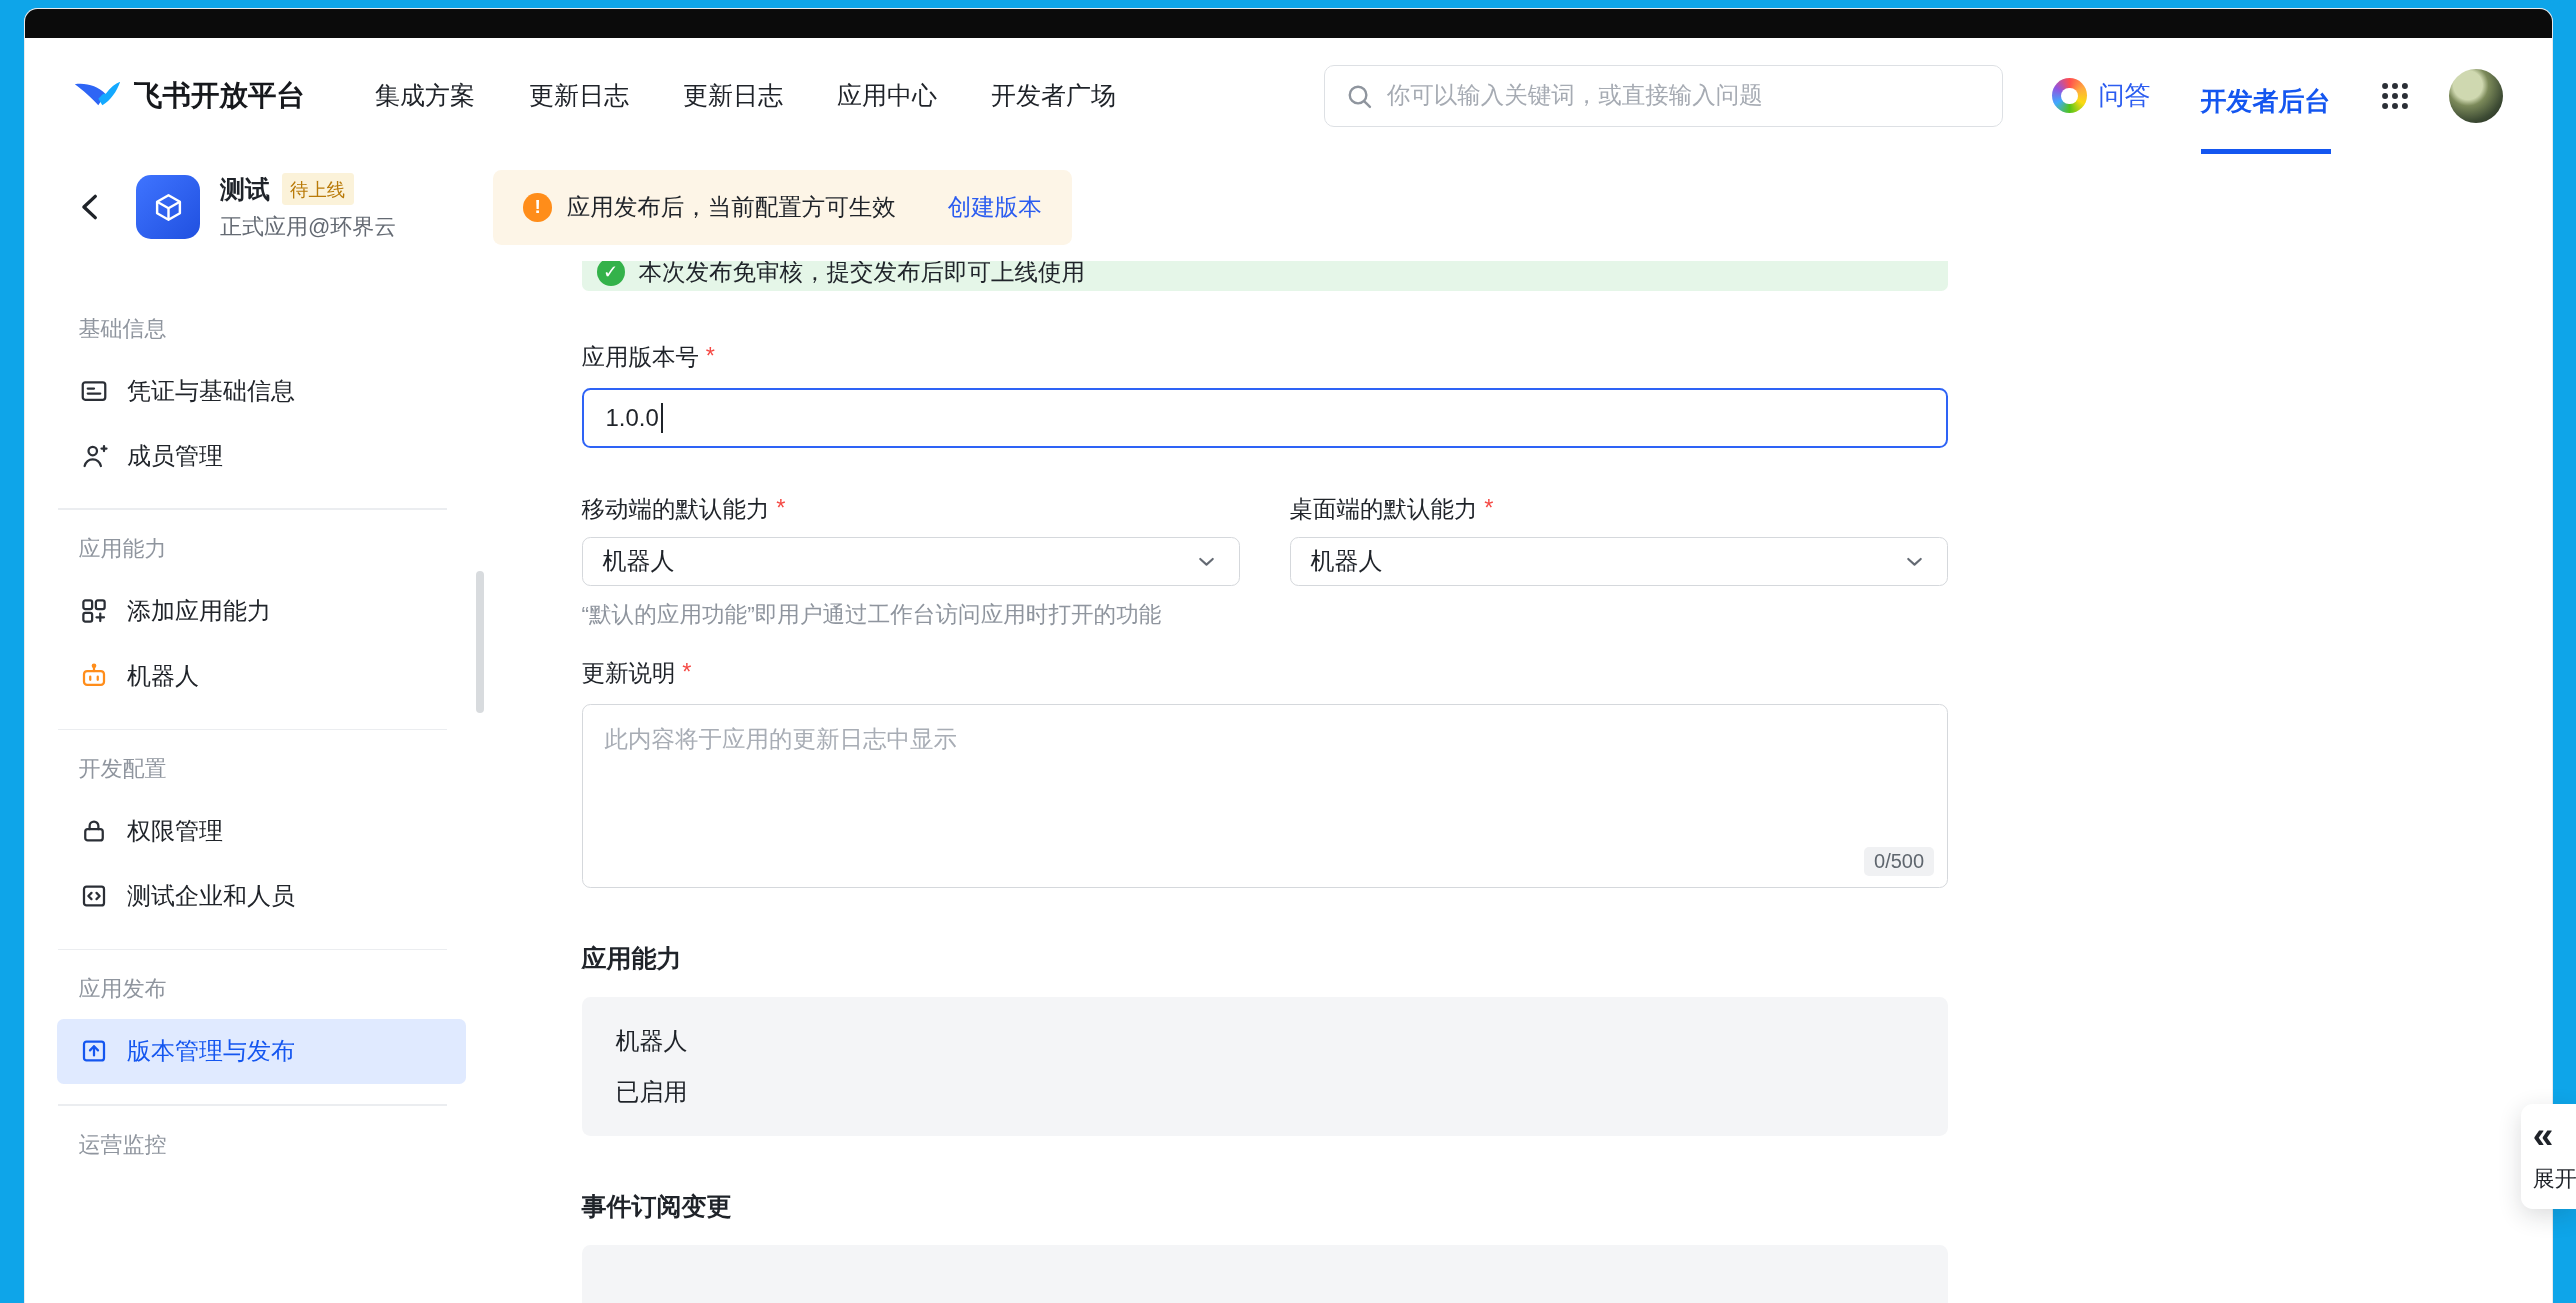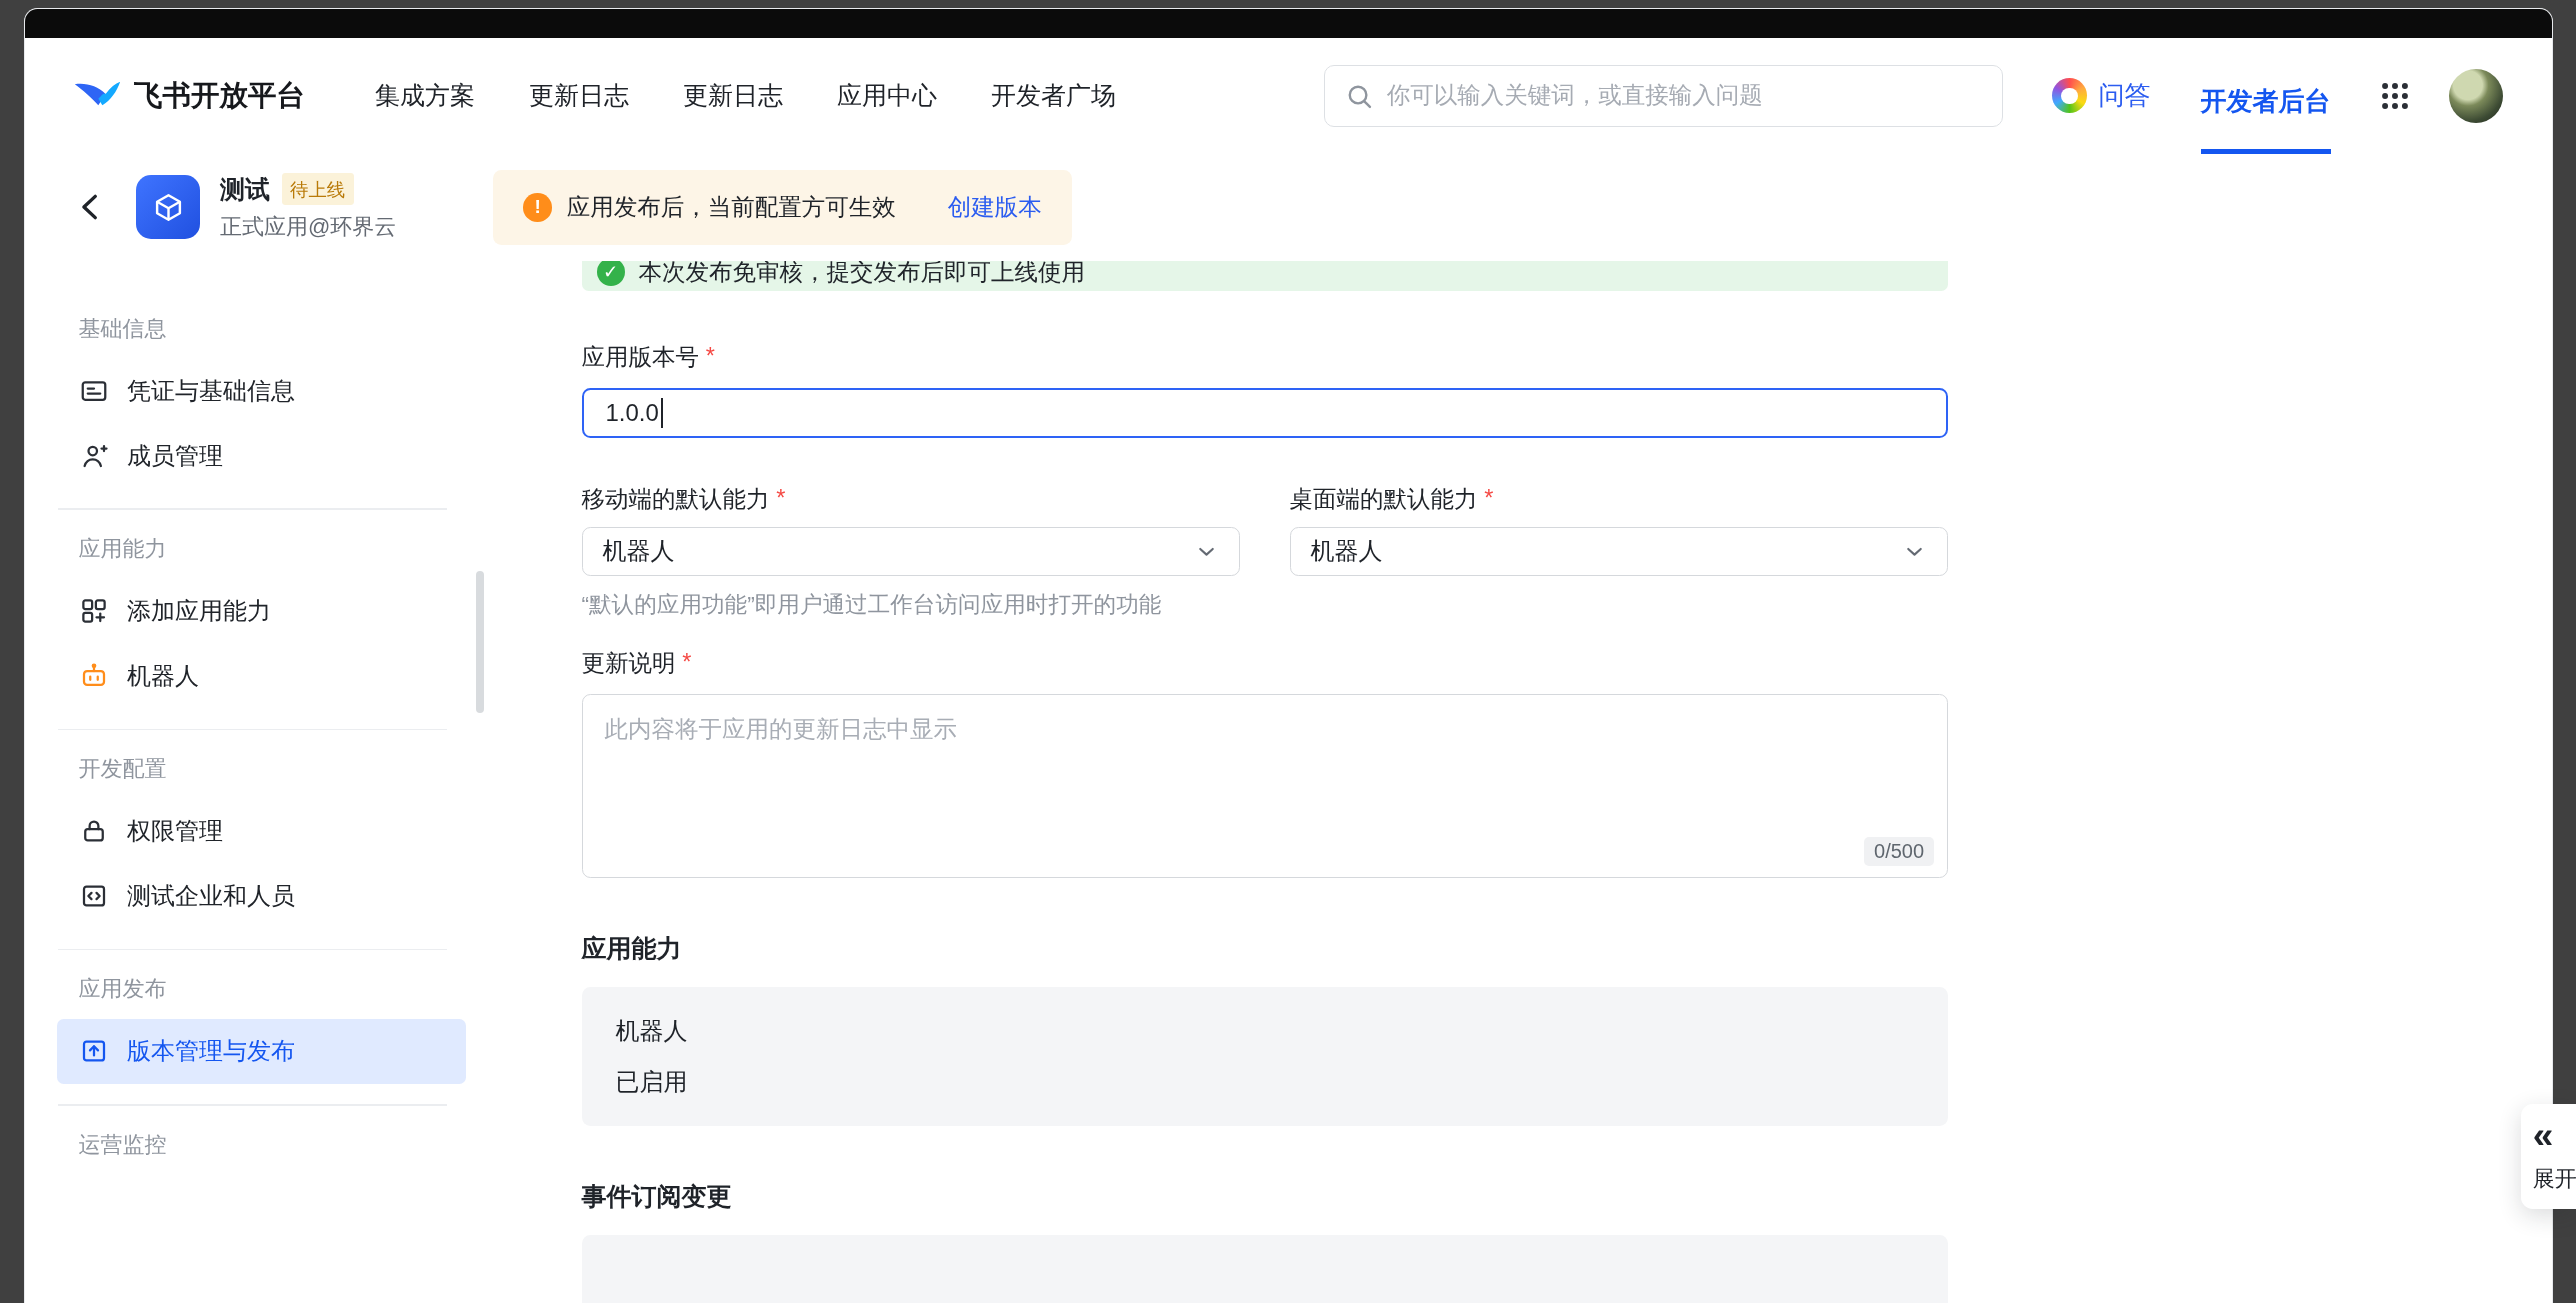--- a/index.html
+++ b/index.html
@@ -1,18 +1,18 @@
 <!DOCTYPE html>
 <html style="font-size:13.4px"><head>
 <meta charset="utf-8">
 <style>
   * { margin:0; padding:0; box-sizing:border-box; }
   html,body { background:#fff; }
   body { font-family:"Liberation Sans","DejaVu Sans",sans-serif; color:#1f2329; }
-  .screen { position:relative; width:2576px; height:1304px; background:#404040; overflow:hidden; }
+  .screen { position:relative; width:2576px; height:1304px; background:#0ea5e9; overflow:hidden; }
   .window { position:absolute; left:23.5px; top:8.4px; width:2529px; height:1296px; background:#fff;
             border:0.8px solid #e8eaed; border-bottom:none; border-radius:13.4px 13.4px 0 0;
             overflow:hidden; display:flex; flex-direction:column; }
   .titlebar { height:28.5px; background:#0b0b0b; flex:0 0 28.5px; }
 
   
   .header { height:116px; flex:0 0 116px; display:flex; align-items:center; padding:0 49px; }
   .brand { display:flex; align-items:center; gap:13.4px; font-size:28.5px; font-weight:700; color:#16181c; white-space:nowrap; }
   .nav { display:flex; margin-left:70px; gap:54px; font-size:25px; font-weight:500; color:#1f2329; white-space:nowrap; }
   .nav .nav-item { cursor:pointer; }
@@ -66,21 +66,21 @@
 
   .success-banner { height:30px; overflow:hidden; border-radius:0 0 6.7px 6.7px; background:#e5f6e8; }
   .success-inner { display:flex; align-items:center; gap:13.4px; height:52px; margin-top:-15px; padding:0 15px;
                    font-size:23.5px; color:#20242a; }
   .success-icon { width:28.5px; height:28.5px; border-radius:50%; background:#34b24a; color:#fff; font-size:18.4px; font-weight:700;
                   display:flex; align-items:center; justify-content:center; flex:0 0 28.5px; }
 
   .f-label { display:flex; align-items:center; gap:6.7px; font-size:23.5px; font-weight:500; color:#1f2329; }
   .req { color:#f54a45; }
   .mt-ver { margin-top:50px; }
-  .version-input { margin-top:15px; height:50px; border:2.1px solid #2e63f6; border-radius:8.4px; background:#fff;
+  .version-input { margin-top:15px; height:60px; border:2.1px solid #2e63f6; border-radius:8.4px; background:#fff;
                    display:flex; align-items:center; padding:0 22px; font-size:24px; color:#1f2329; cursor:text; }
   .caret { width:2.1px; height:30px; background:#1f2329; margin-left:2.5px; }
 
   .dd-row { display:flex; gap:50px; margin-top:45px; }
   .dd-col { flex:1; min-width:0; }
   .select { margin-top:11.7px; height:49px; border:1.7px solid #d5d8dc; border-radius:8.4px; background:#fff;
             display:flex; align-items:center; justify-content:space-between; padding:0 20px; font-size:24px; color:#1f2329; cursor:pointer; }
   .hint { margin-top:13.4px; font-size:22.6px; color:#8f959e; }
 
   .mt-log { margin-top:27px; }

